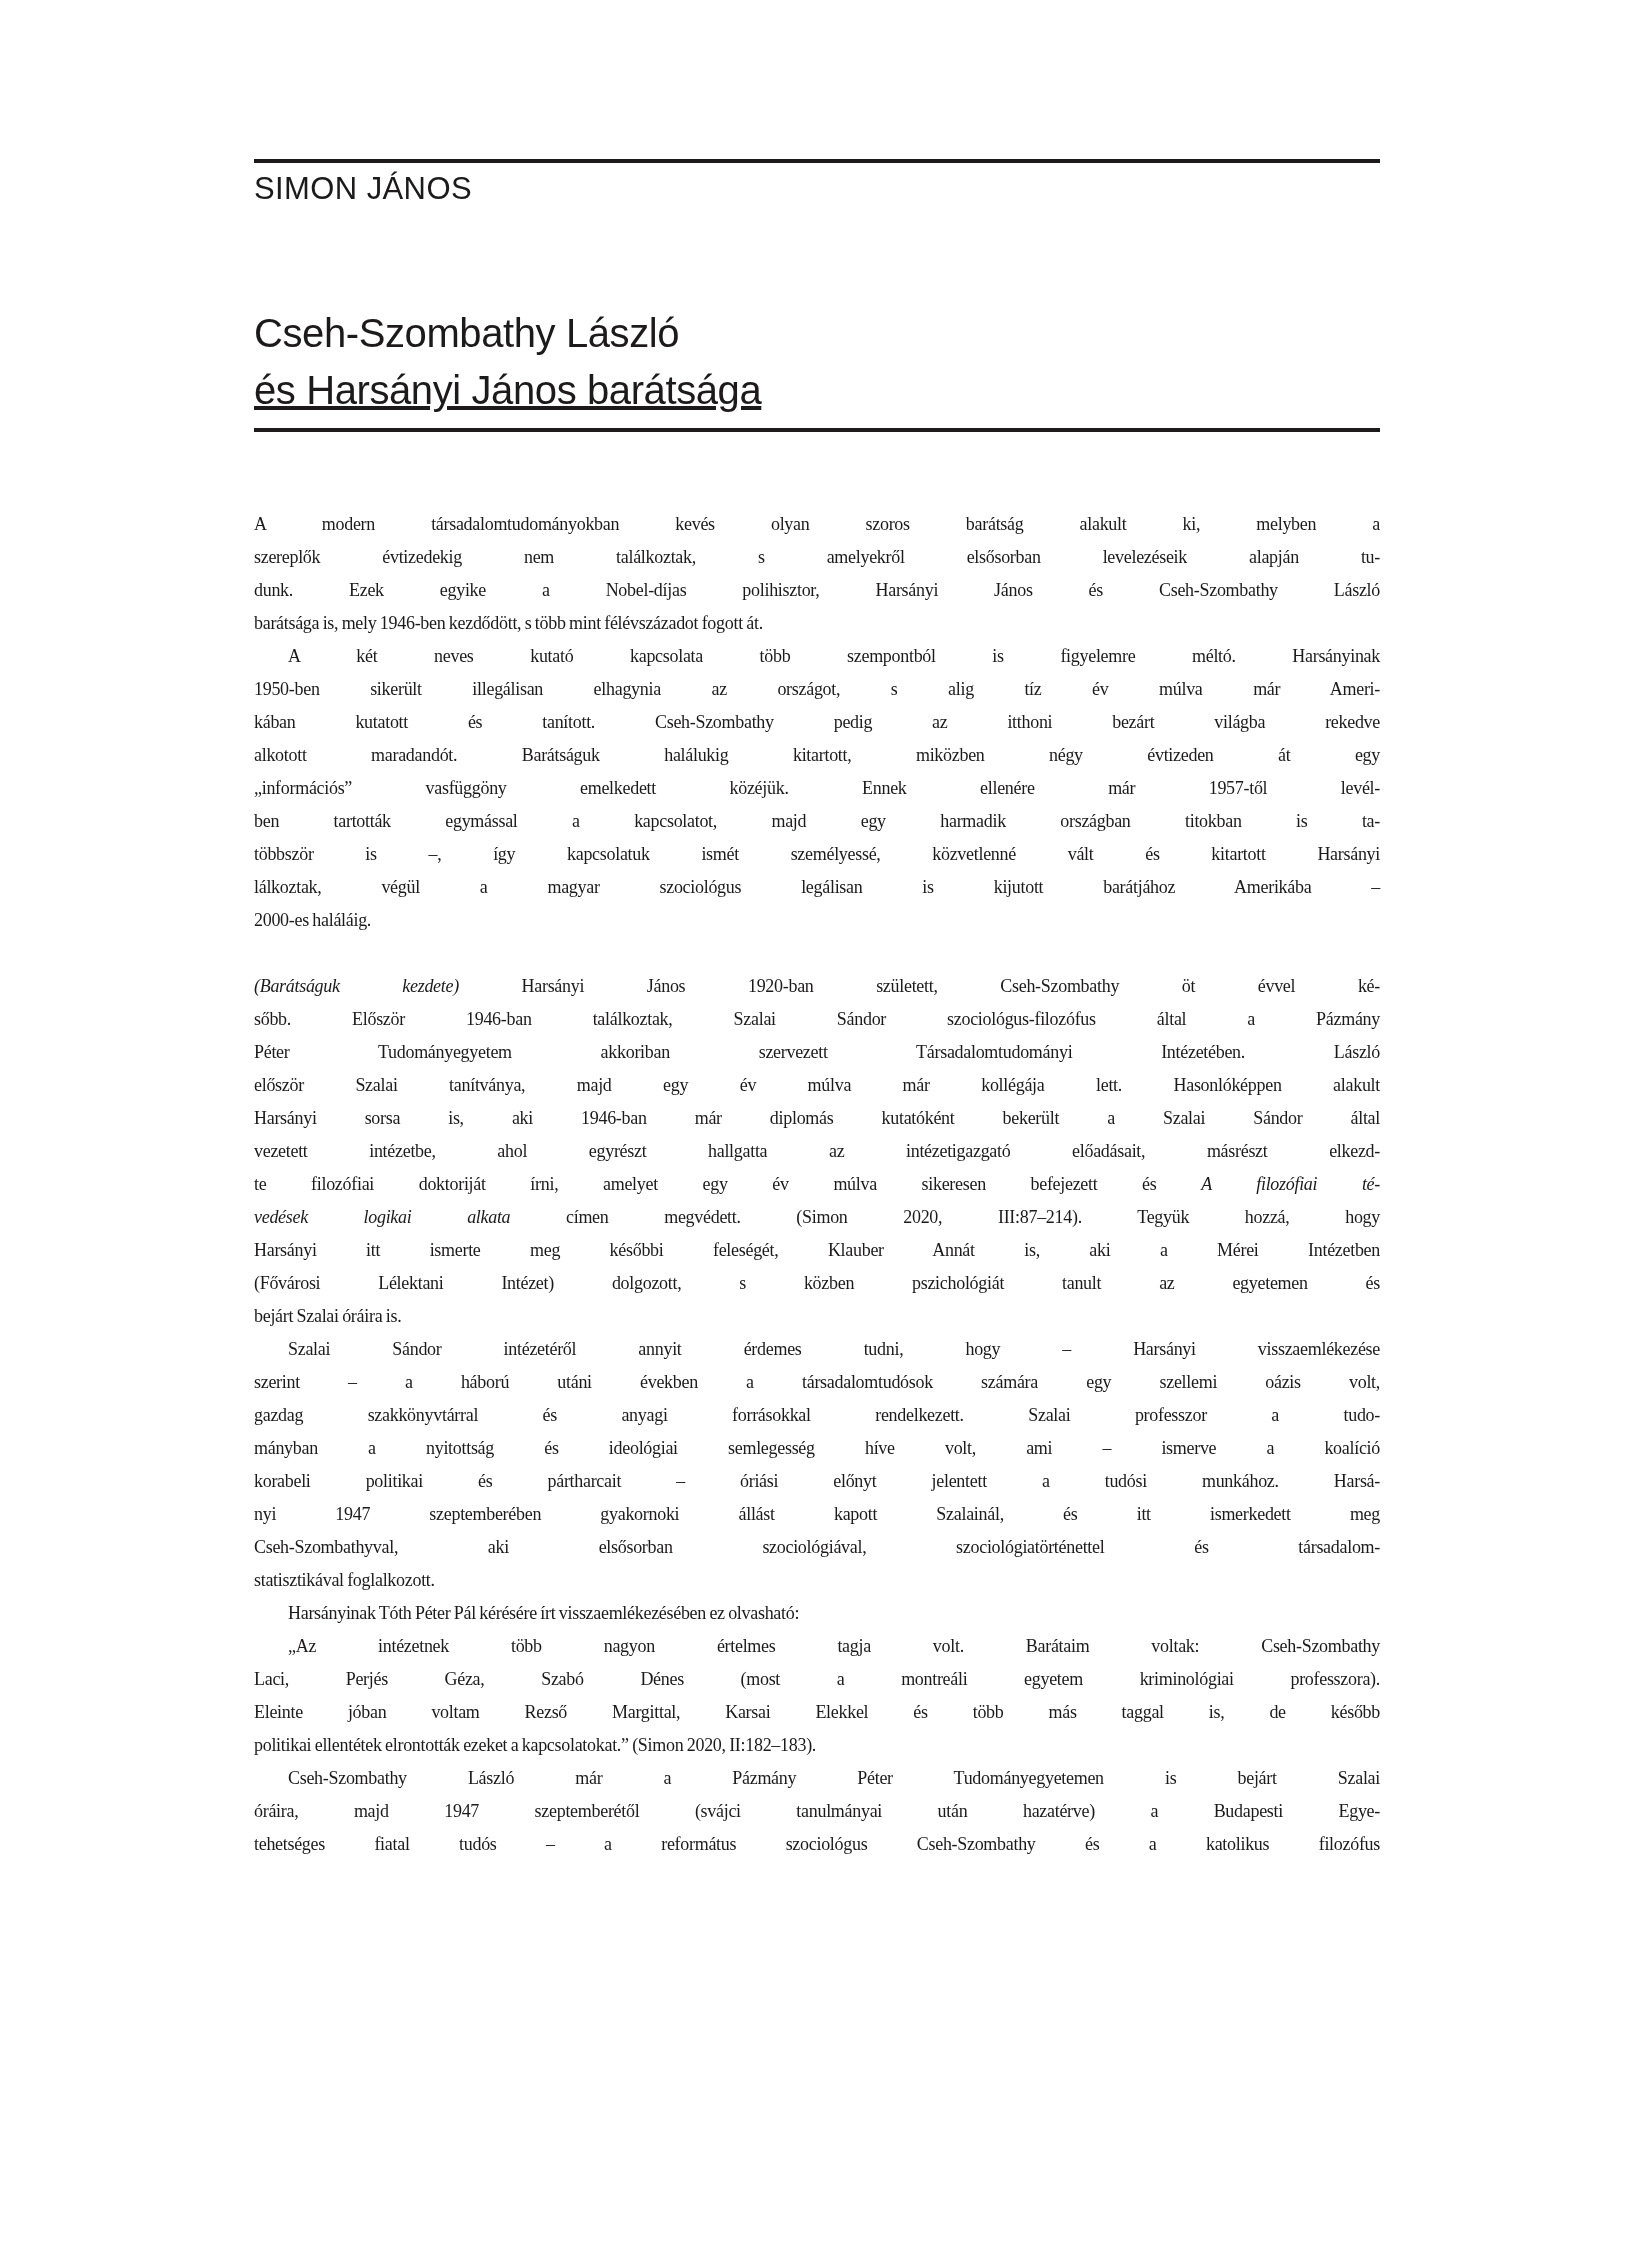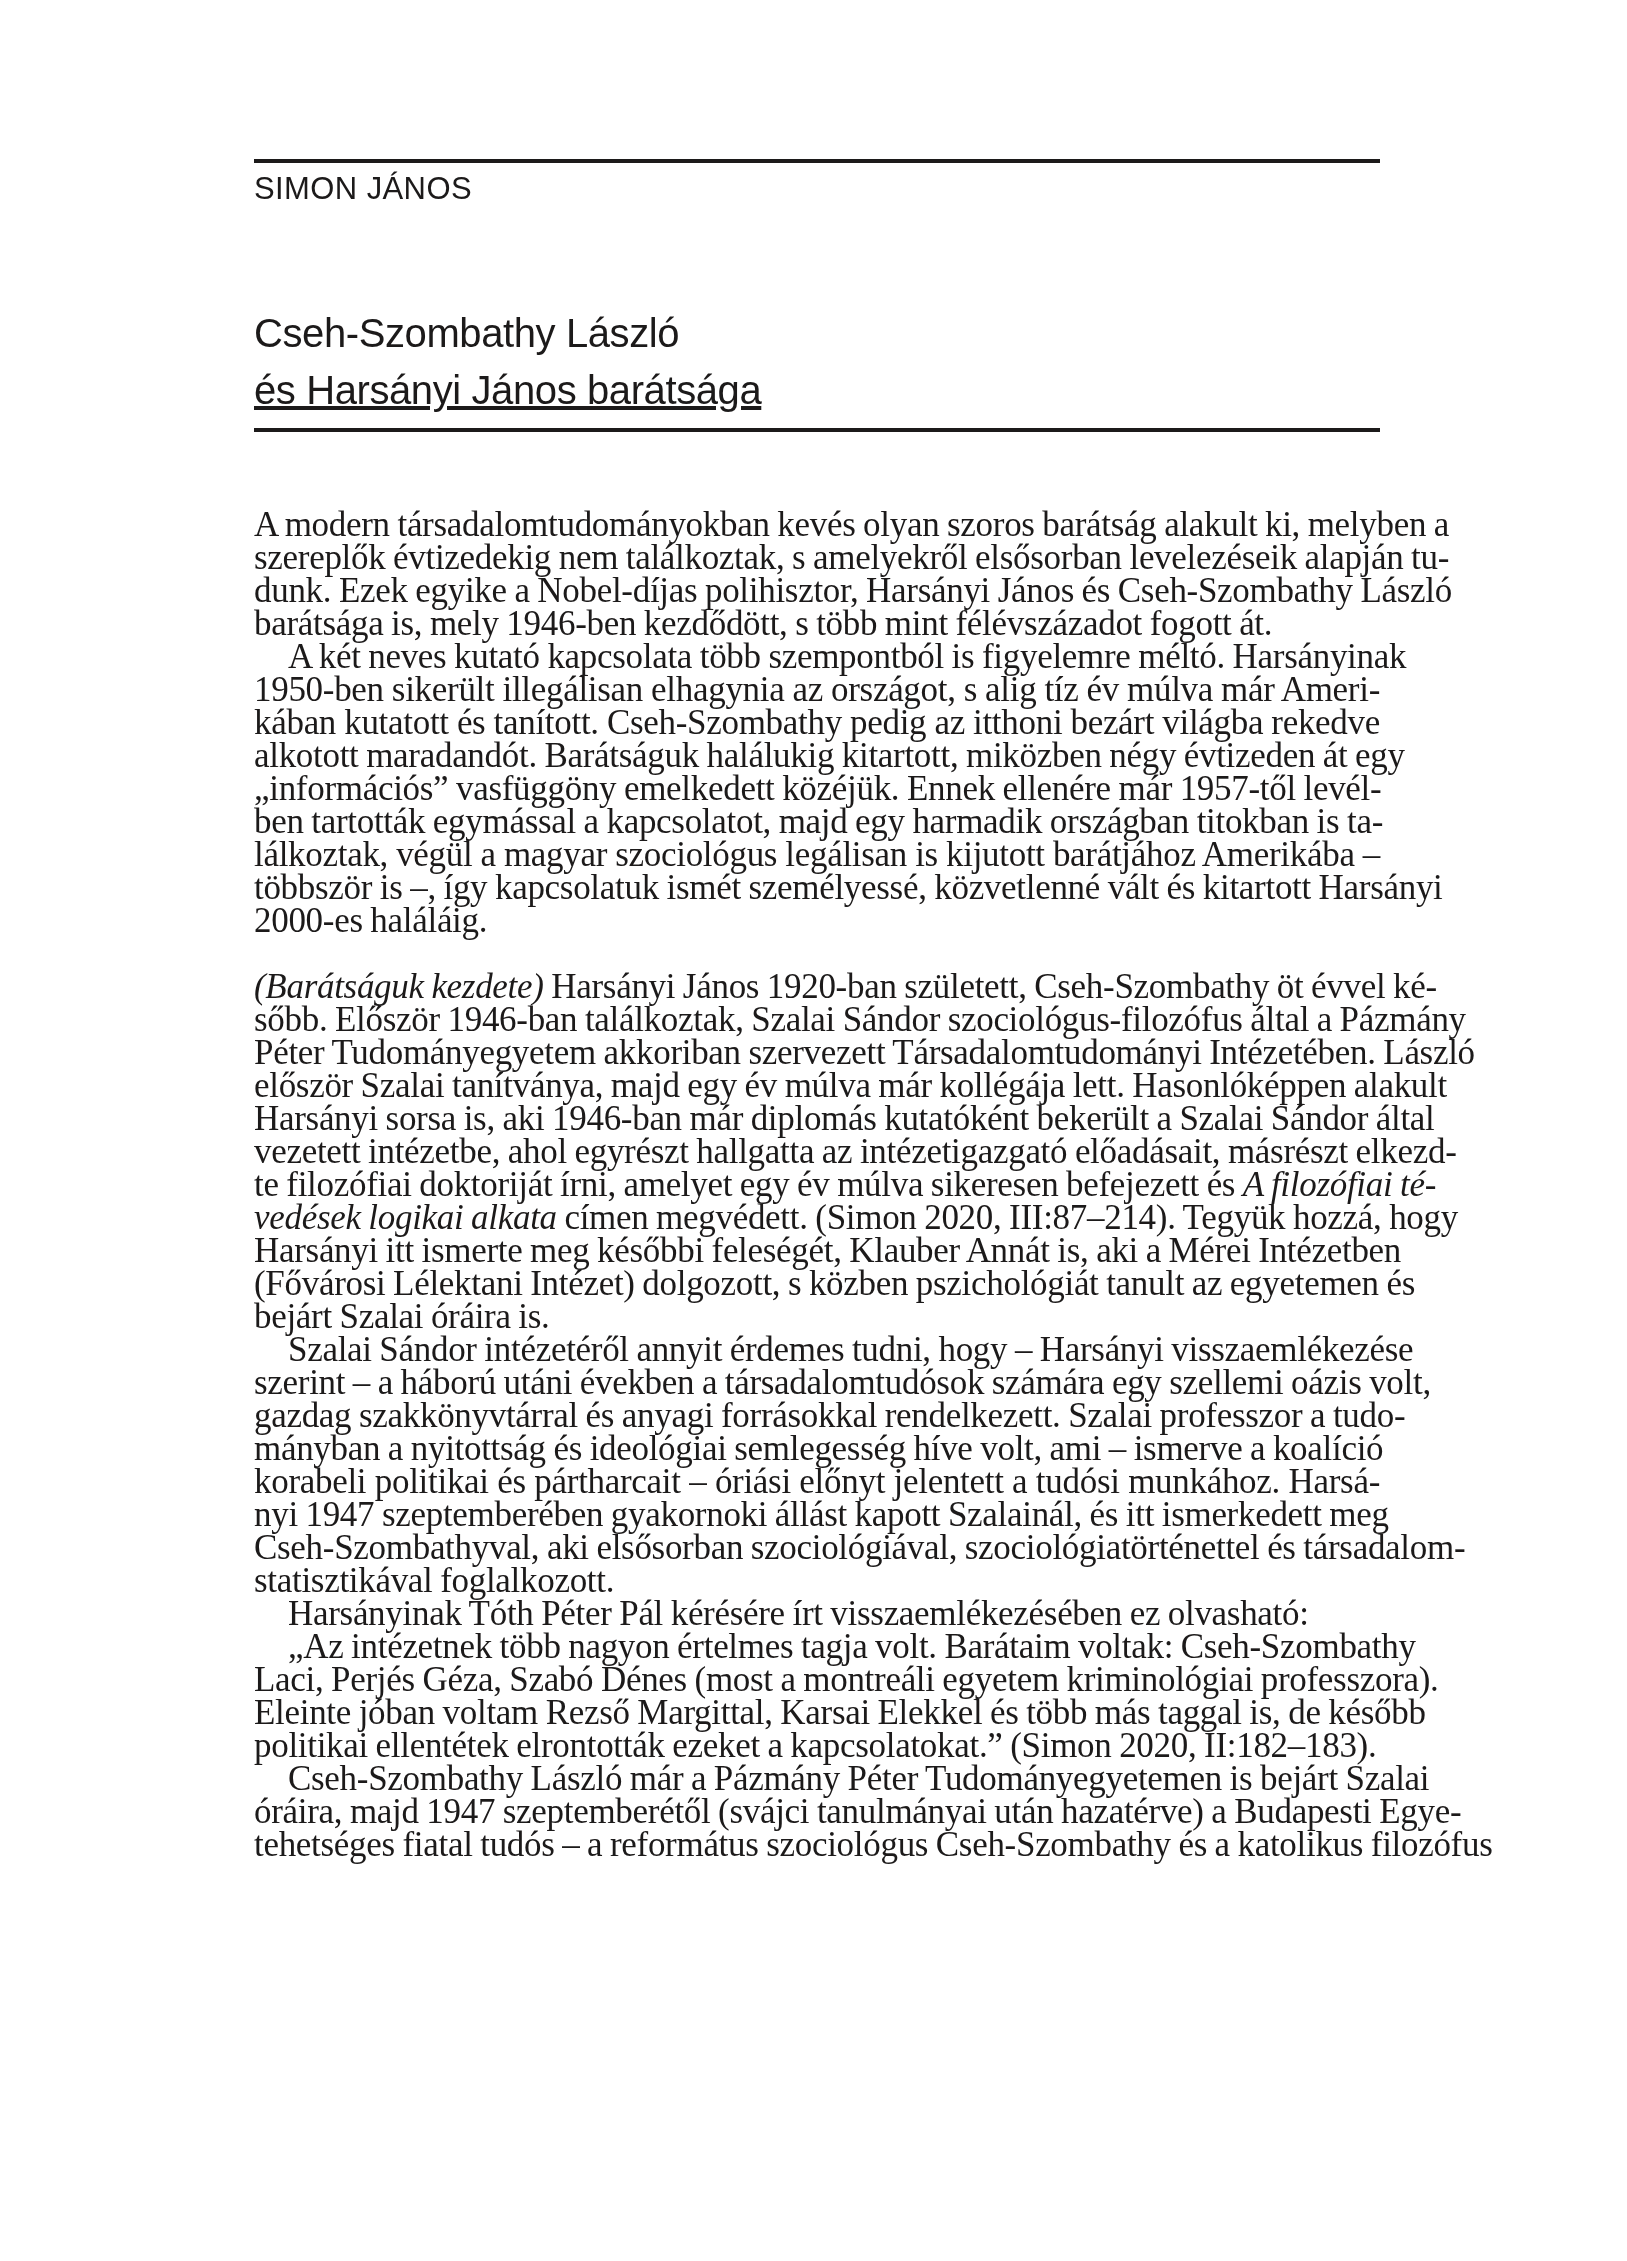--- a/index.html
+++ b/index.html
@@ -1,20 +1,20 @@
 <!DOCTYPE html>
 <html style="font-size:12.3px"><head>
 <meta charset="utf-8">
 <style>
   html, body { margin: 0; padding: 0; background: #ffffff; }
   body { width: 1628px; height: 2261px; position: relative; overflow: hidden; color: #1c1a1a; }
   .rule { position: absolute; left: 254px; width: 1126px; height: 3.8px; background: #1c1a1a; }
   .author { position: absolute; left: 254px; top: 170px; font-family: "Liberation Sans", sans-serif; font-size: 31px; letter-spacing: 0.4px; line-height: 37px; white-space: nowrap; }
   .title { position: absolute; left: 254px; font-family: "Liberation Sans", sans-serif; font-size: 40px; line-height: 57px; white-space: nowrap; letter-spacing: -0.4px; }
-  .body { position: absolute; left: 254px; top: 508px; width: 1126px; font-family: "Liberation Serif", serif; font-size: 35px; }
+  .body { position: absolute; left: 254px; top: 508px; width: 1126px; font-family: "Liberation Serif", serif; font-size: 18px; }
   .ln { display: block; height: 33px; line-height: 33px; white-space: nowrap; text-align: justify; text-align-last: justify; overflow: visible; word-spacing: -0.8px; letter-spacing: -0.3px; }
   .ln.last { text-align: left; text-align-last: left; }
   .ln.ind { padding-left: 34px; }
   .ln.blank { }
   .it { font-style: italic; }
 </style>
 </head>
 <body>
 
 <div class="rule" style="top:159px;"></div>
@@ -33,22 +33,22 @@
     <span class="ln last">barátsága is, mely 1946-ben kezdődött, s több mint félévszázadot fogott át.</span>
   </div>
 
   <div>
     <span class="ln ind">A két neves kutató kapcsolata több szempontból is figyelemre méltó. Harsányinak</span>
     <span class="ln">1950-ben sikerült illegálisan elhagynia az országot, s alig tíz év múlva már Ameri-</span>
     <span class="ln">kában kutatott és tanított. Cseh-Szombathy pedig az itthoni bezárt világba rekedve</span>
     <span class="ln">alkotott maradandót. Barátságuk halálukig kitartott, miközben négy évtizeden át egy</span>
     <span class="ln">„információs” vasfüggöny emelkedett közéjük. Ennek ellenére már 1957-től levél-</span>
     <span class="ln">ben tartották egymással a kapcsolatot, majd egy harmadik országban titokban is ta-</span>
+    <span class="ln">többször is –, így kapcsolatuk ismét személyessé, közvetlenné vált és kitartott Harsányi</span>
     <span class="ln">lálkoztak, végül a magyar szociológus legálisan is kijutott barátjához Amerikába –</span>
-    <span class="ln">többször is –, így kapcsolatuk ismét személyessé, közvetlenné vált és kitartott Harsányi</span>
     <span class="ln last">2000-es haláláig.</span>
   </div>
   <span class="ln blank"></span>
 
   <div>
     <span class="ln"><span class="it">(Barátságuk kezdete)</span><span> Harsányi János 1920-ban született, Cseh-Szombathy öt évvel ké-</span></span>
     <span class="ln">sőbb. Először 1946-ban találkoztak, Szalai Sándor szociológus-filozófus által a Pázmány</span>
     <span class="ln">Péter Tudományegyetem akkoriban szervezett Társadalomtudományi Intézetében. László</span>
     <span class="ln">először Szalai tanítványa, majd egy év múlva már kollégája lett. Hasonlóképpen alakult</span>
     <span class="ln">Harsányi sorsa is, aki 1946-ban már diplomás kutatóként bekerült a Szalai Sándor által</span>

